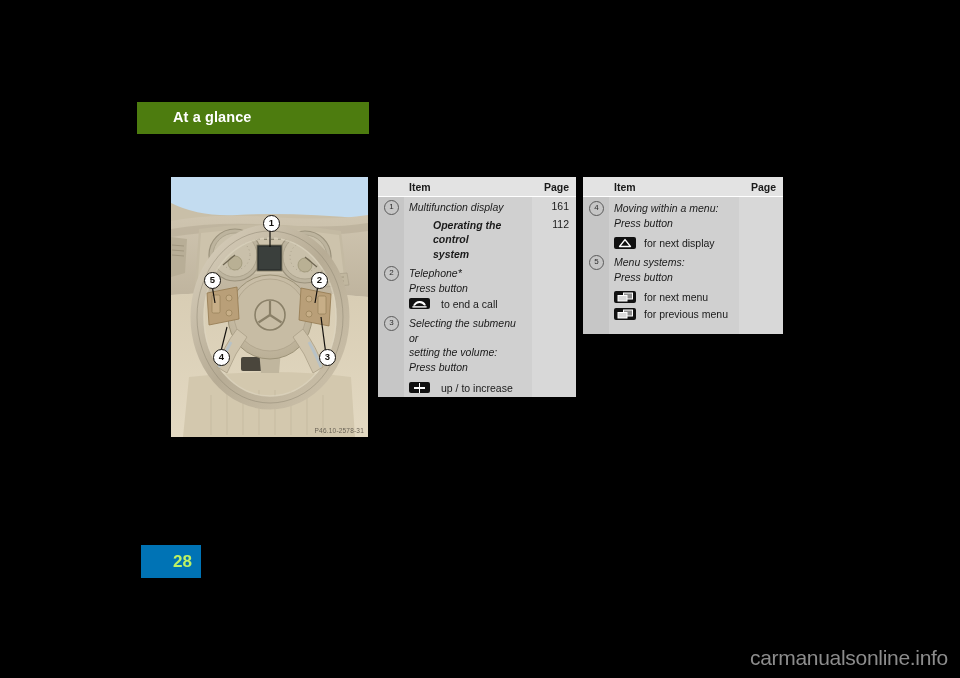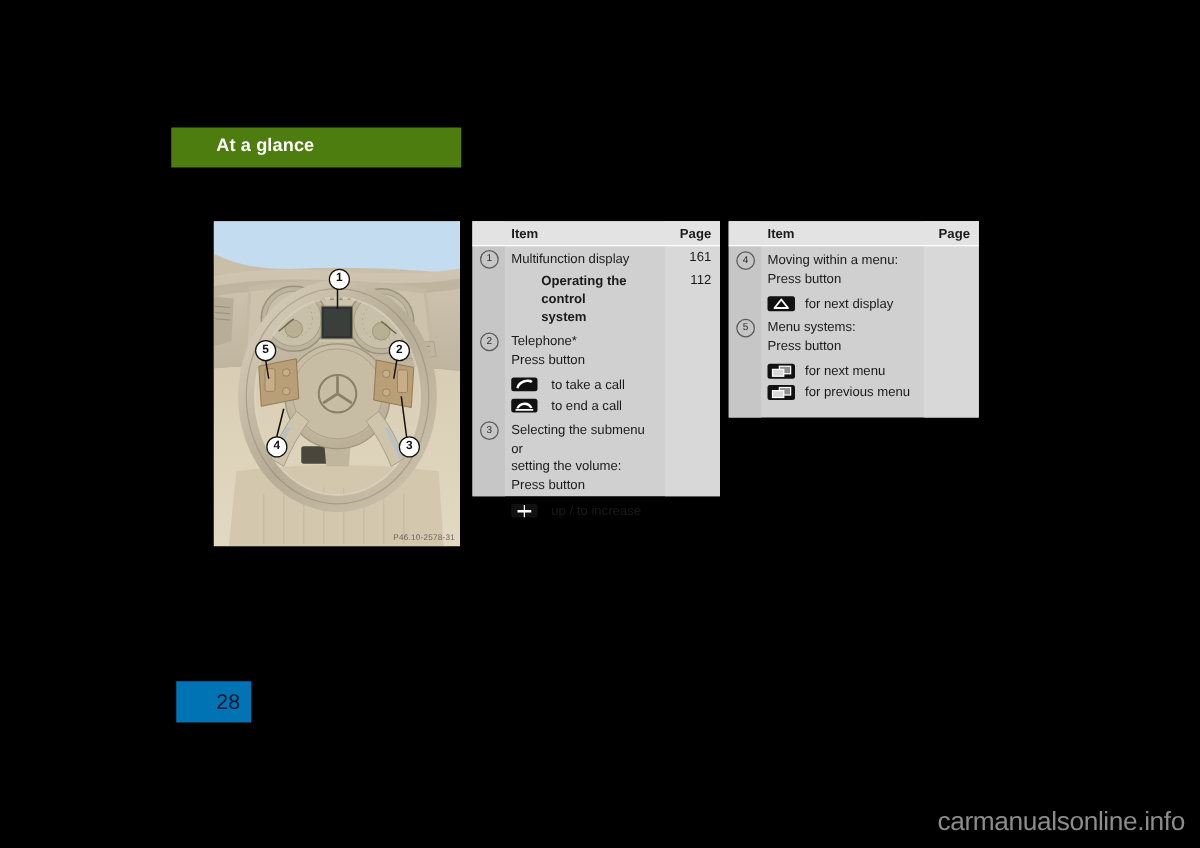--- a/index.html
+++ b/index.html
@@ -42,22 +42,22 @@
     top: 545px;
     width: 60px;
     height: 33px;
     background: #0073b5;
   }
   .page-tab .num {
     position: absolute;
     right: 9px;
     top: 7px;
     font-size: 17px;
-    font-weight: normal;
-    color: #0f172a;
+    font-weight: bold;
+    color: #bef264;
   }
 
   
   .photo {
     position: absolute;
     left: 171px;
     top: 177px;
     width: 197px;
     height: 260px;
     background: #cfc6b2;
@@ -152,20 +152,21 @@
     line-height: 11.5px;
     text-align: center;
     color: #2b2b2b;
     background: transparent;
   }
   .itemtext {
     margin-left: 31px;
     margin-right: 48px;
     line-height: 14.5px;
     font-size: 10.5px;
+    font-style: italic;
   }
   .itemtext.bold { font-weight: bold; }
   .pagenum {
     position: absolute;
     right: 7px;
     top: 0;
     font-size: 10.5px;
     text-align: right;
   }
 
@@ -379,28 +380,20 @@
       <div class="itemtext bold">Operating the control</div>
       <div class="itemtext bold">system</div>
       <span class="pagenum" style="top:3px;">112</span>
     </div>
 
     <div class="row" style="padding-top:5px;">
       <span class="marker" style="top:5px;">2</span>
       <div class="itemtext">Telephone*</div>
       <div class="itemtext">Press button</div>
 
-      <div class="iconrow" style="margin-top:4px;">
-        <span class="btn-icon">
-          <svg class="gsvg" width="21" height="11" viewBox="0 0 21 11">
-            <path d="M4 8.2 Q5.2 3.6 9.6 2.2 Q14.4 0.8 17.2 2.8 L15.8 4.4 Q13.2 3.1 10.2 4.2 Q6.8 5.4 5.8 8.8 Z" fill="#fff"></path>
-          </svg>
-        </span>
-        <span class="iconlabel">to take a call</span>
-      </div>
 
       <div class="iconrow">
         <span class="btn-icon">
           <svg class="gsvg" width="21" height="11" viewBox="0 0 21 11">
             <path d="M4 7.6 Q6 3.2 10.5 3 Q15 2.8 17 7.2 L15.2 7.6 Q13.4 5 10.5 5 Q7.6 5 5.8 7.8 Z" fill="#fff"></path>
             <rect x="3.4" y="8.2" width="14.2" height="1.4" fill="#fff"></rect>
           </svg>
         </span>
         <span class="iconlabel">to end a call</span>
       </div>

